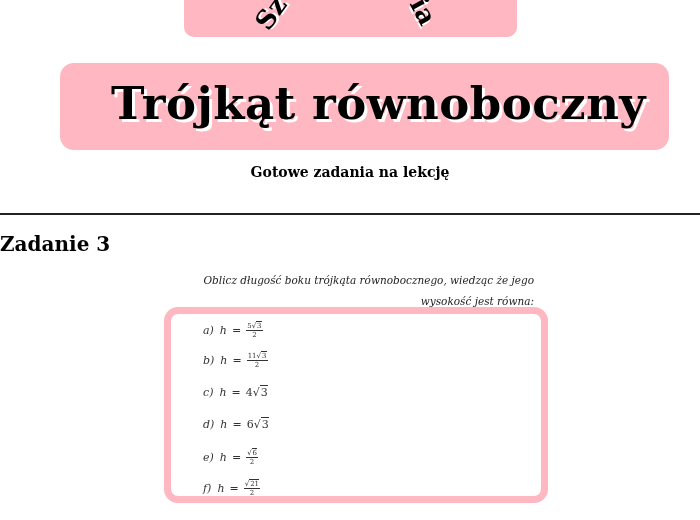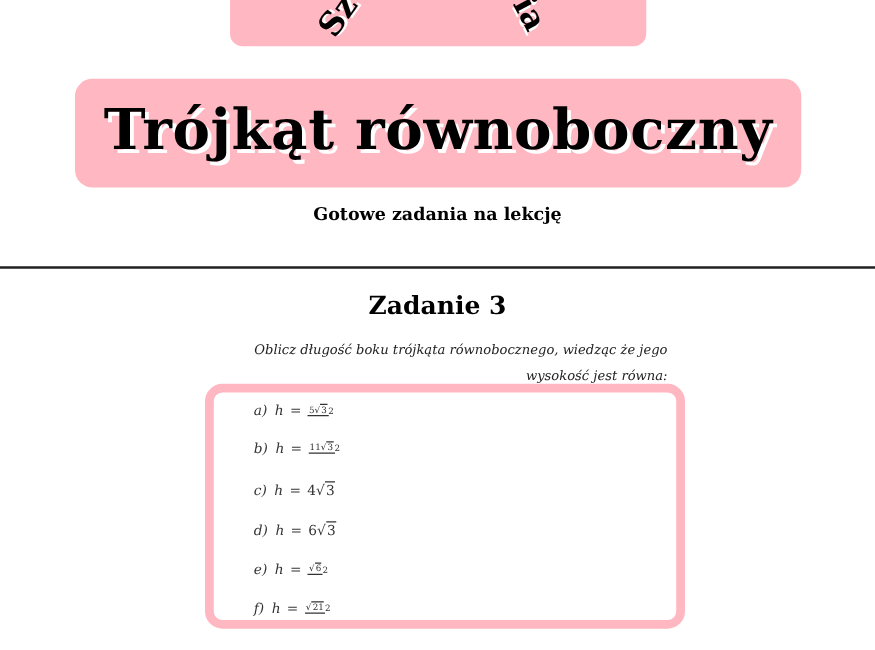--- a/index.html
+++ b/index.html
@@ -1,32 +1,32 @@
 <!DOCTYPE html>
 <html><head>
 <meta charset="utf-8">
 <style>
   html, body { margin:0; padding:0; }
   body { width:700px; height:520px; background:#ffffff; position:relative; overflow:hidden; font-family:"DejaVu Serif", serif; color:#000; }
   .top-badge { position:absolute; left:184px; top:-20px; width:333px; height:57px; background:#ffb7c2; border-radius:10px; overflow:hidden; }
   .arc-letter { position:absolute; font-family:"DejaVu Serif", serif; font-weight:bold; font-size:26px; color:#000; text-shadow:2px 2px 0 #fff; }
   .arc-1 { left:70px; top:18px; transform:rotate(-55deg); }
   .arc-2 { left:226px; top:16px; transform:rotate(62deg); }
-  .title-box { position:absolute; left:60px; top:63px; width:581px; height:87px; background:#ffb7c2; border-radius:14px; display:flex; align-items:center; justify-content:center; }
+  .title-box { position:absolute; left:60px; top:63px; width:581px; height:87px; background:#ffb7c2; border-radius:14px; display:flex; align-items:center; justify-content:center;padding-left:28px; }
   .title { font-family:"DejaVu Serif", serif; font-weight:bold; font-size:45px; letter-spacing:0.5px; text-shadow:3px 3px 0 #fff; margin-top:-6px; }
   .subtitle { position:absolute; left:0; width:700px; top:164px; text-align:center; font-family:"DejaVu Serif", serif; font-weight:bold; font-size:14px; }
   .rule { position:absolute; left:0; top:213px; width:700px; height:2px; background:#222; }
-  .task-title { position:absolute; left:0; width:700px; top:232px; text-align:center; font-family:"DejaVu Serif", serif; font-weight:bold; font-size:20px; }
+  .task-title { position:absolute; left:0; width:700px; top:232px; font-family:"DejaVu Serif", serif; font-weight:bold; font-size:20px; }
   .prompt { position:absolute; left:184px; top:270px; width:350px; font-family:"DejaVu Serif", serif; font-style:italic; font-size:10.5px; line-height:21px; color:#222;text-align:right; }
   .answer-box { position:absolute; left:164px; top:307px; width:370px; height:182px; border:7px solid #ffb7c2; border-radius:14px; background:#fff; }
   .item { position:absolute; left:32px; font-family:"DejaVu Serif", serif; font-size:11px; color:#333; display:flex; align-items:center; white-space:nowrap; }
   .lbl { font-style:italic; margin-right:6px; }
   .var { font-style:italic; }
   .eq { margin:0 5px; }
-  .frac { display:inline-flex; flex-direction:row; align-items:center; font-size:7px; line-height:8px; vertical-align:middle; }
+  .frac { display:inline-flex; flex-direction:column; align-items:center; font-size:7px; line-height:8px; vertical-align:middle; }
   .frac .num { border-bottom:0.8px solid #333; padding:0 1px; }
   .sqrt { display:inline-block; }
   .sqrt .rad { border-top:0.8px solid #333; padding-left:1px; }
 </style>
 </head>
 <body>
 
 <div class="top-badge">
   <span class="arc-letter arc-1">Sz</span>
   <span class="arc-letter arc-2">ia</span>

